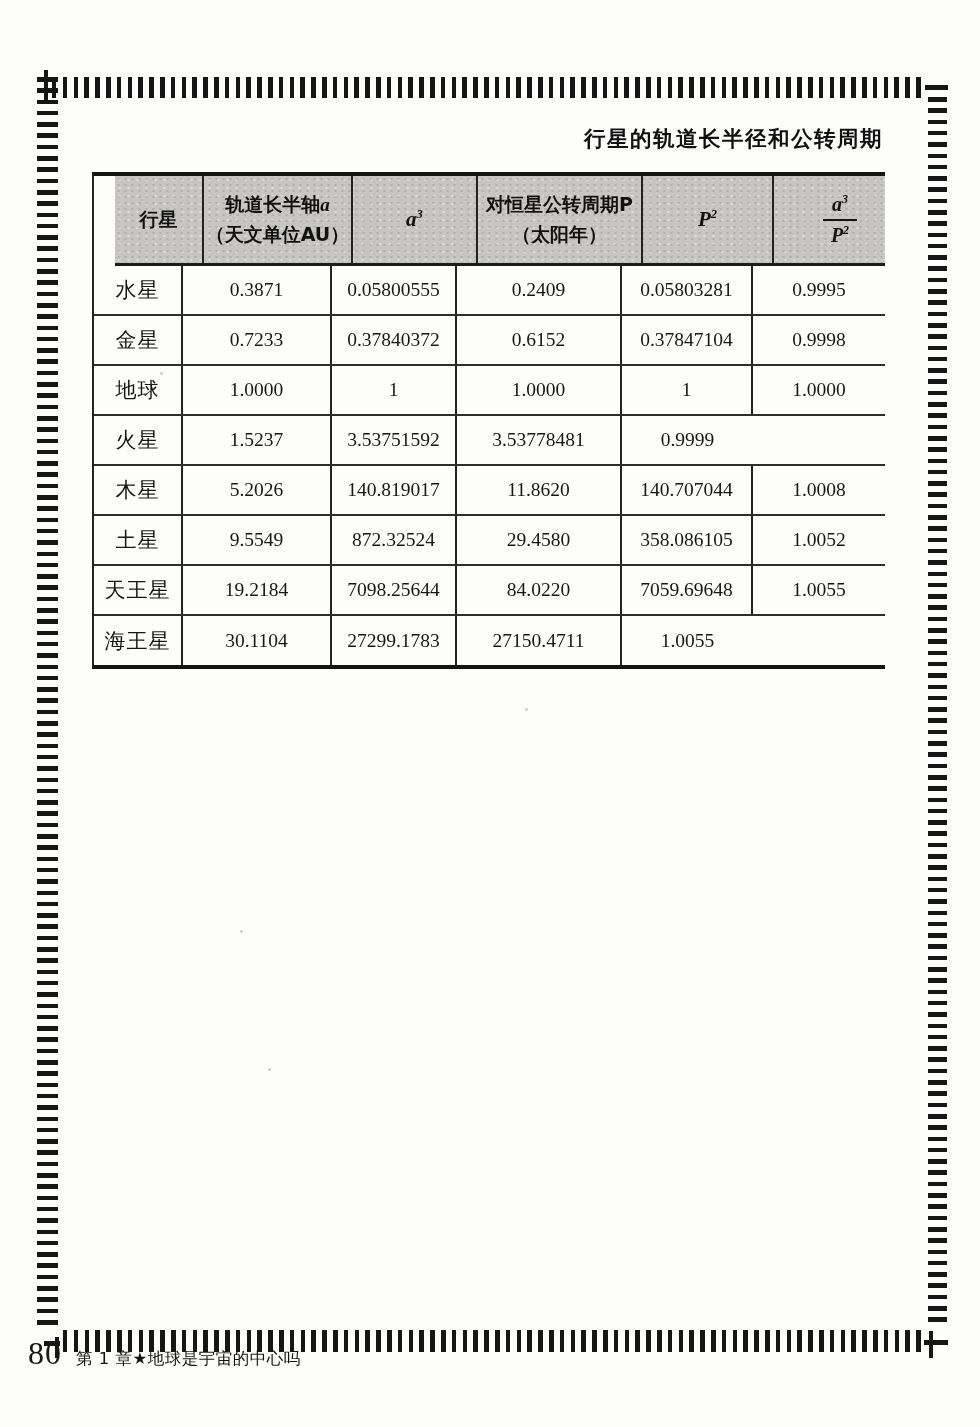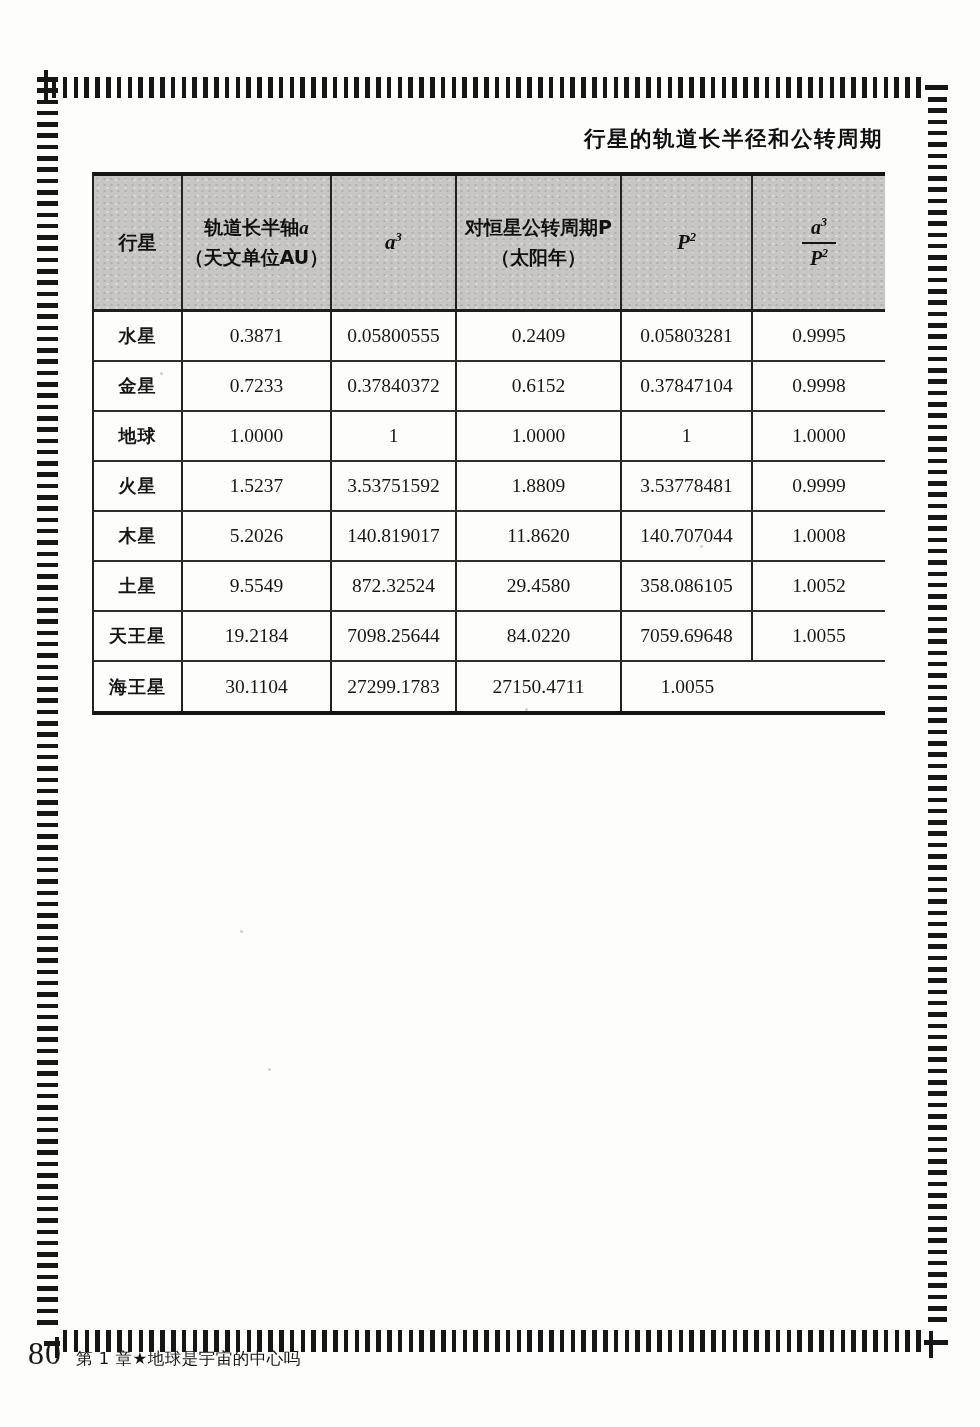--- a/index.html
+++ b/index.html
@@ -48,37 +48,38 @@
     border-bottom:4px solid #141414;
     border-left:2px solid #222;
     box-sizing:content-box;
   }
   .thead,.tr{
     display:grid;
     grid-template-columns:89px 149px 125px 165px 131px 132px;
     box-sizing:border-box;
   }
   .thead{
-    height:136px;
+    height:90px;
     border-bottom:3px solid #1d1d1d;
     background:#c7c6c4;
     background-image:
       radial-gradient(rgba(120,120,118,.28) 1px, transparent 1.4px),
       radial-gradient(rgba(255,255,255,.35) 1px, transparent 1.4px);
     background-size:7px 6px, 9px 8px;
+    margin-left:21px;
   }
   .tr{height:50px;border-bottom:2px solid #2e2e2e;}
   .tr:last-child{height:49px;border-bottom:none;}
   .th,.td{
     display:flex;align-items:center;justify-content:center;
     box-sizing:border-box;flex-direction:column;
   }
   .th{font-size:19px;font-weight:bold;color:#111;line-height:1.55;text-align:center;}
   .cb{border-right:2px solid #222;}
-  .planet{font-size:18px;font-weight:700;letter-spacing:1px;}
+  .planet{font-size:21px;font-weight:400;letter-spacing:1px;}
   .numcell{font-family:"Liberation Serif","DejaVu Serif",serif;font-size:19.5px;font-weight:500;}
   .ser{font-family:"Liberation Serif","DejaVu Serif",serif;font-style:italic;font-weight:bold;}
   .mathvar{font-family:"Liberation Serif","DejaVu Serif",serif;font-style:italic;font-weight:bold;font-size:21px;}
   sup{font-size:.6em;line-height:0;}
   .hline{display:block;}
   .frac{
     display:inline-flex;flex-direction:column;align-items:center;
     font-family:"Liberation Serif","DejaVu Serif",serif;font-style:italic;font-weight:bold;font-size:20px;
     line-height:1.25;
   }
@@ -172,21 +173,20 @@
       <div class="td cb numcell">1</div>
       <div class="td cb numcell">1.0000</div>
       <div class="td cb numcell">1</div>
       <div class="td numcell">1.0000</div>
     </div>
 
     <div class="tr">
       <div class="td cb planet">火星</div>
       <div class="td cb numcell">1.5237</div>
       <div class="td cb numcell">3.53751592</div>
-      <div class="td cb numcell">1.8809</div>
       <div class="td cb numcell">3.53778481</div>
       <div class="td numcell">0.9999</div>
     </div>
 
     <div class="tr">
       <div class="td cb planet">木星</div>
       <div class="td cb numcell">5.2026</div>
       <div class="td cb numcell">140.819017</div>
       <div class="td cb numcell">11.8620</div>
       <div class="td cb numcell">140.707044</div>

